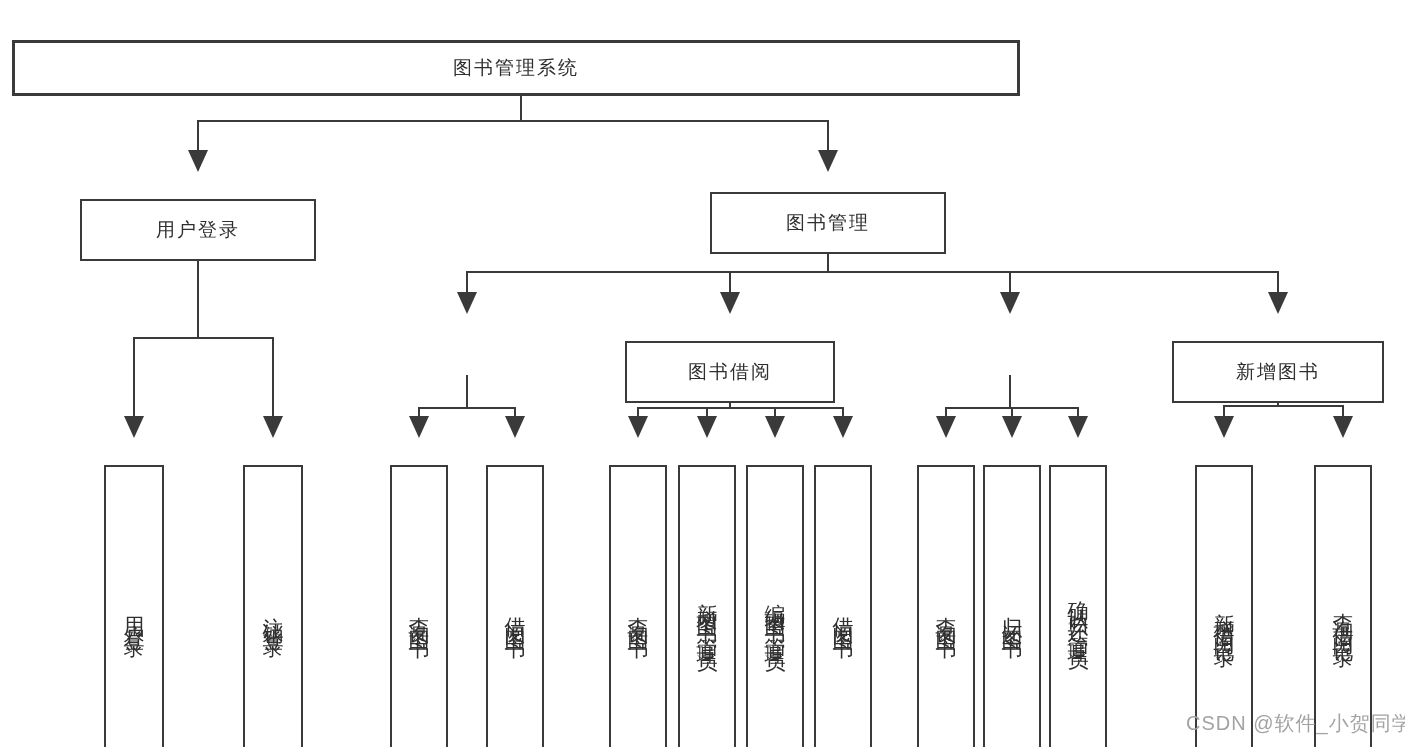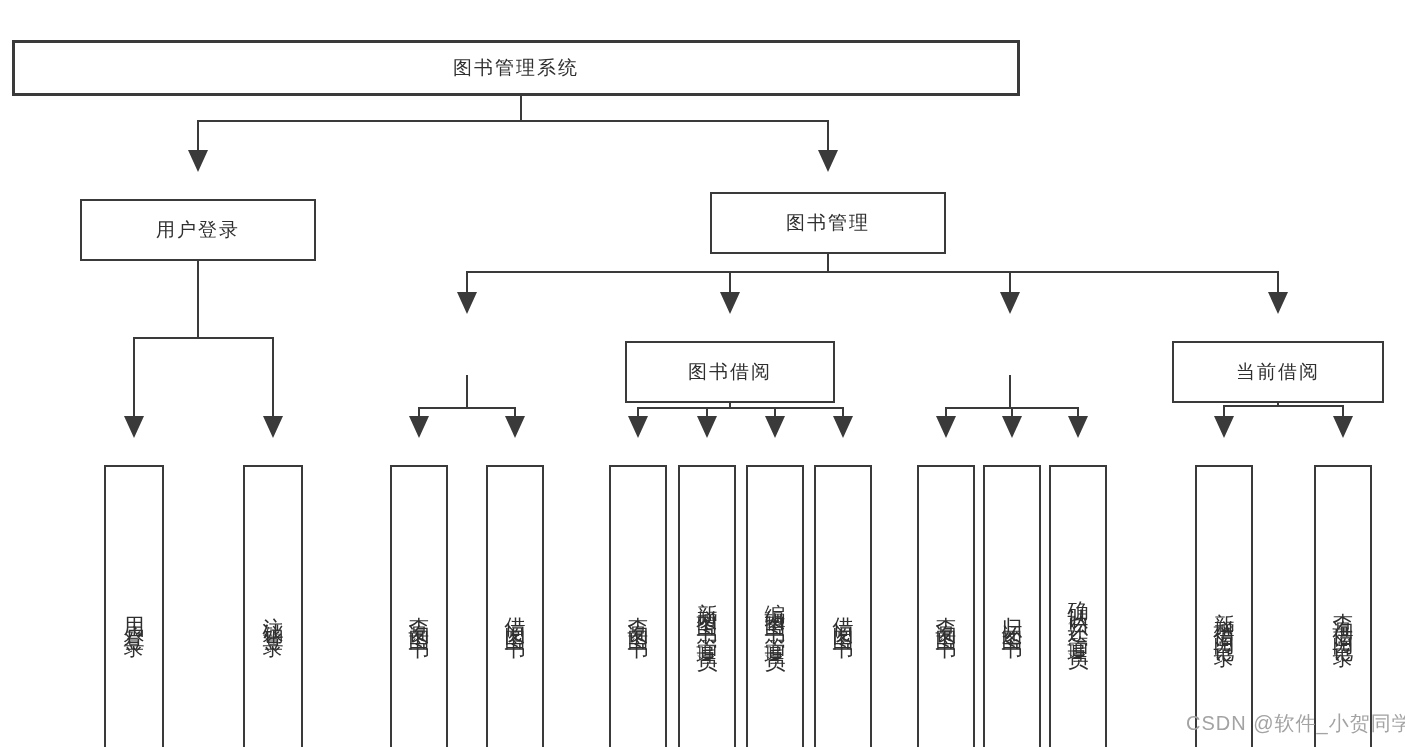--- a/index.html
+++ b/index.html
@@ -91,21 +91,21 @@
     <span>用户登录</span>
   </div>
   <div class="box h" style="left:710px;top:164px;width:232px;height:58px">
     <span>图书管理</span>
   </div>
 
   <div class="box h" style="left:625px;top:313px;width:206px;height:58px">
     <span>图书借阅</span>
   </div>
   <div class="box h" style="left:1172px;top:313px;width:208px;height:58px">
-    <span>当前借阅</span>
+    <span>新增图书</span>
   </div>
 
   <div class="box v" style="left:104px;top:437px;width:56px;height:293px">
     <span>用户登录</span>
   </div>
   <div class="box v" style="left:243px;top:437px;width:56px;height:293px">
     <span>注销登录</span>
   </div>
 
   <div class="box v" style="left:390px;top:437px;width:54px;height:293px">

